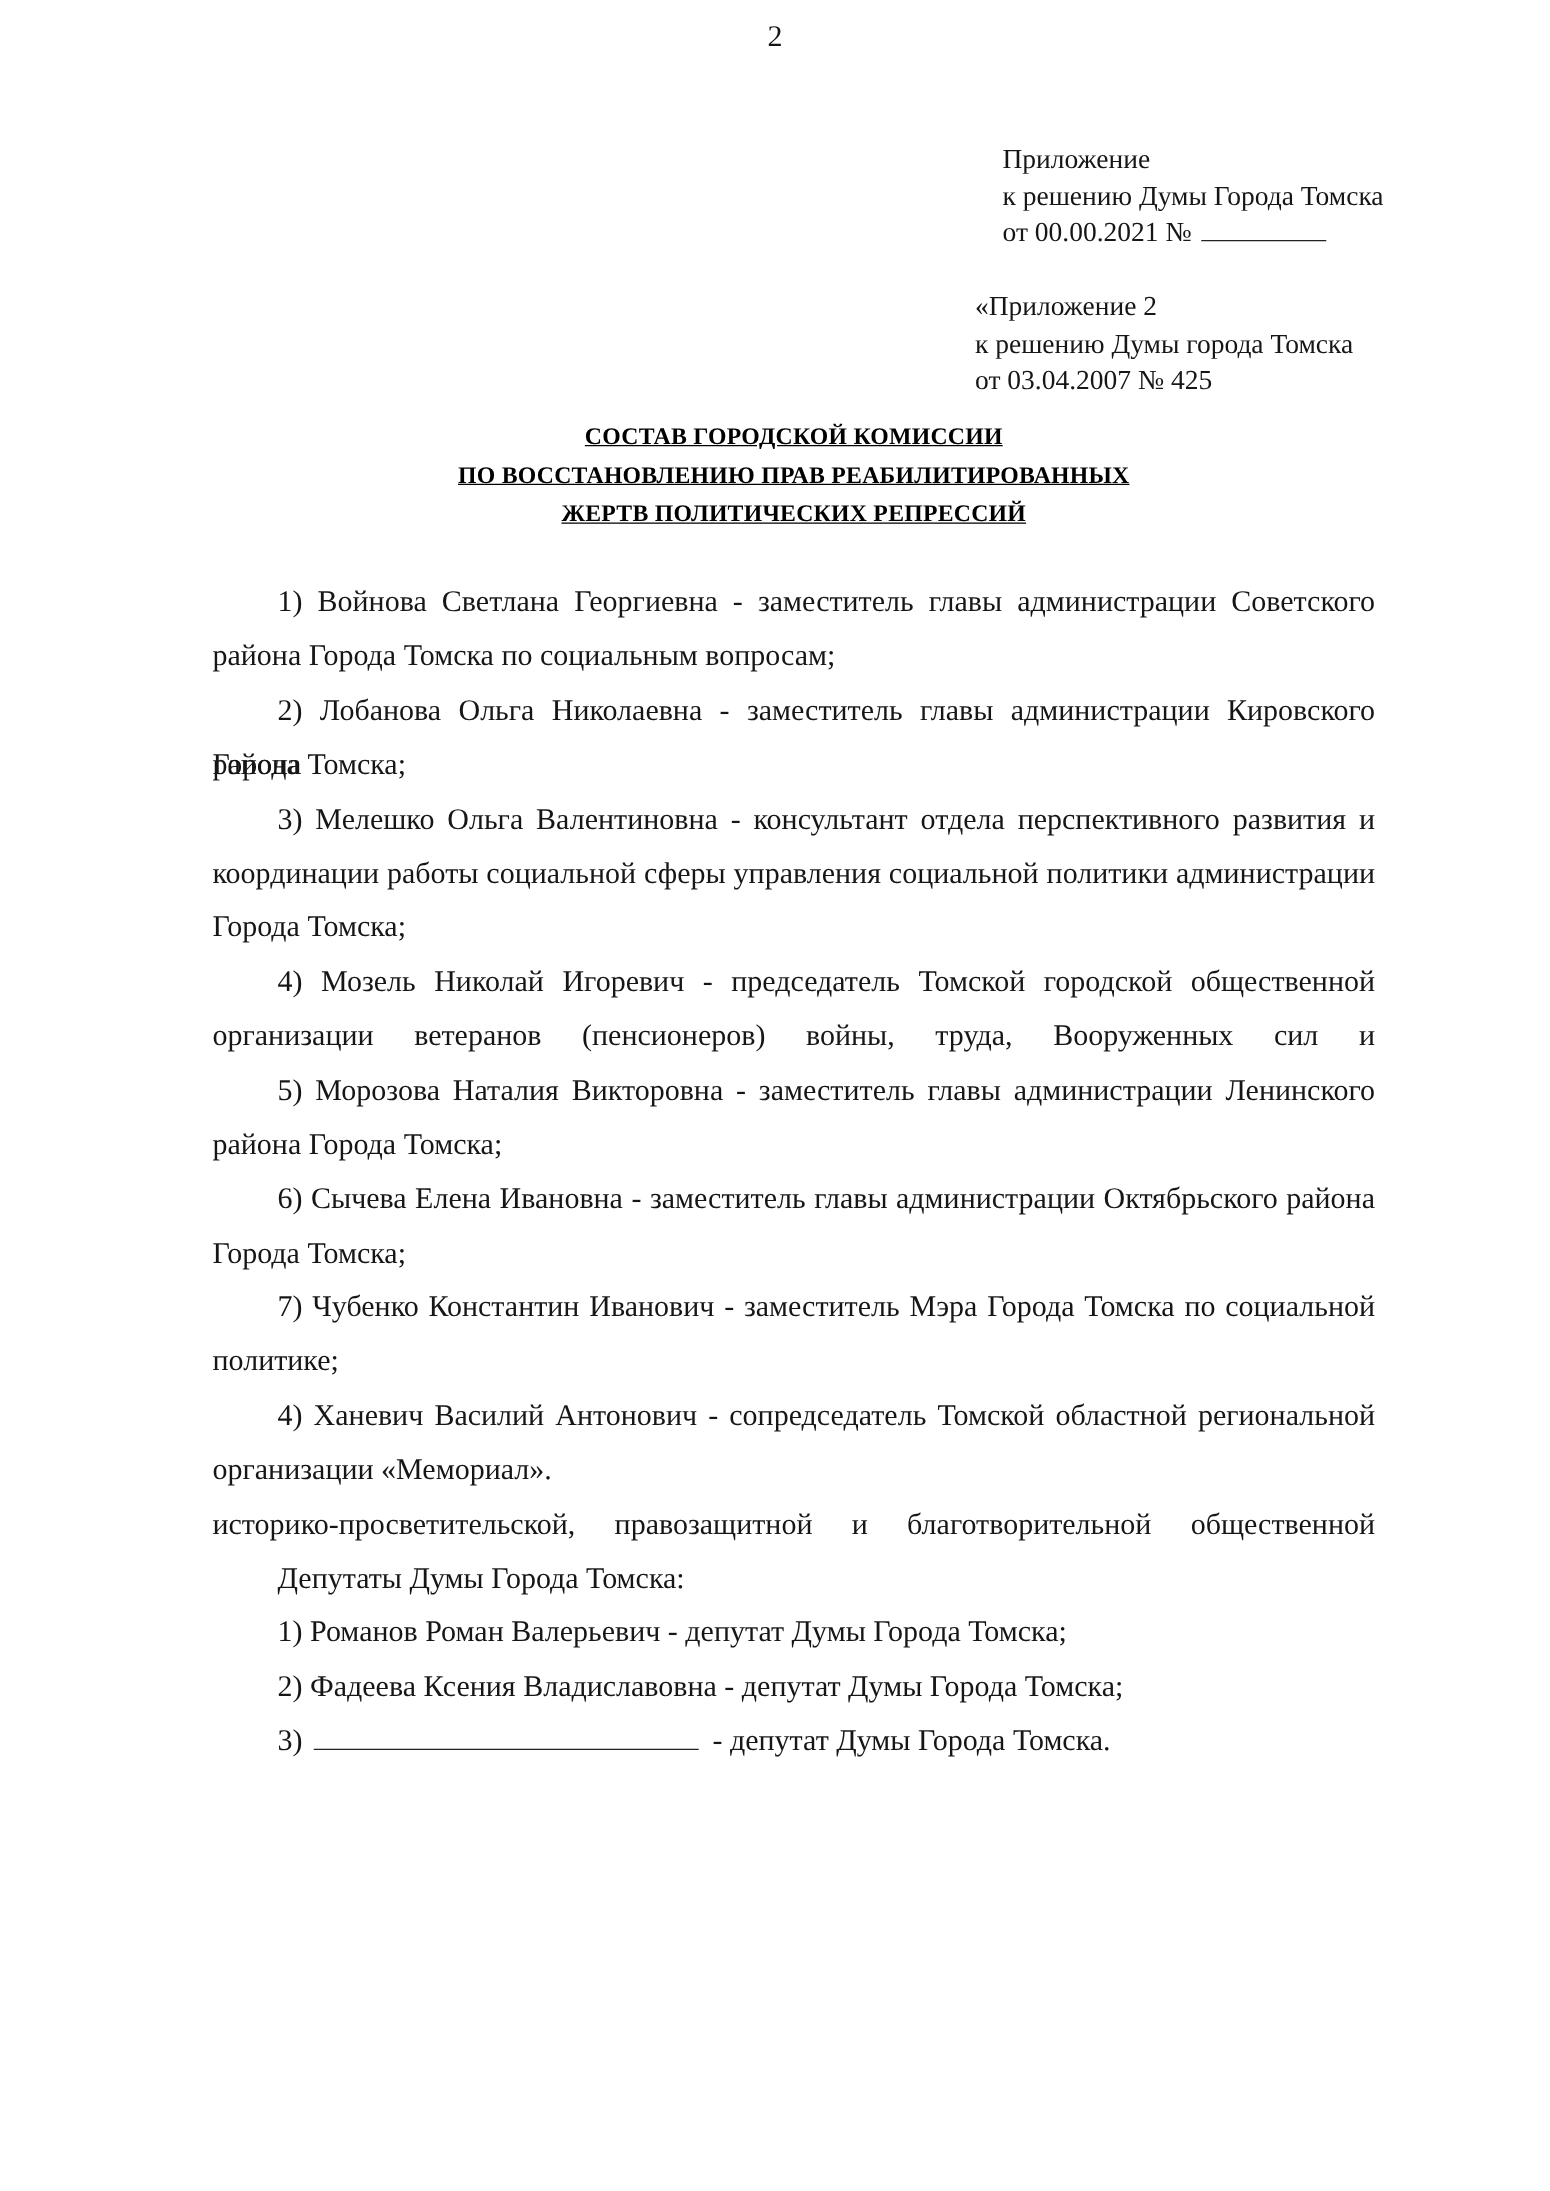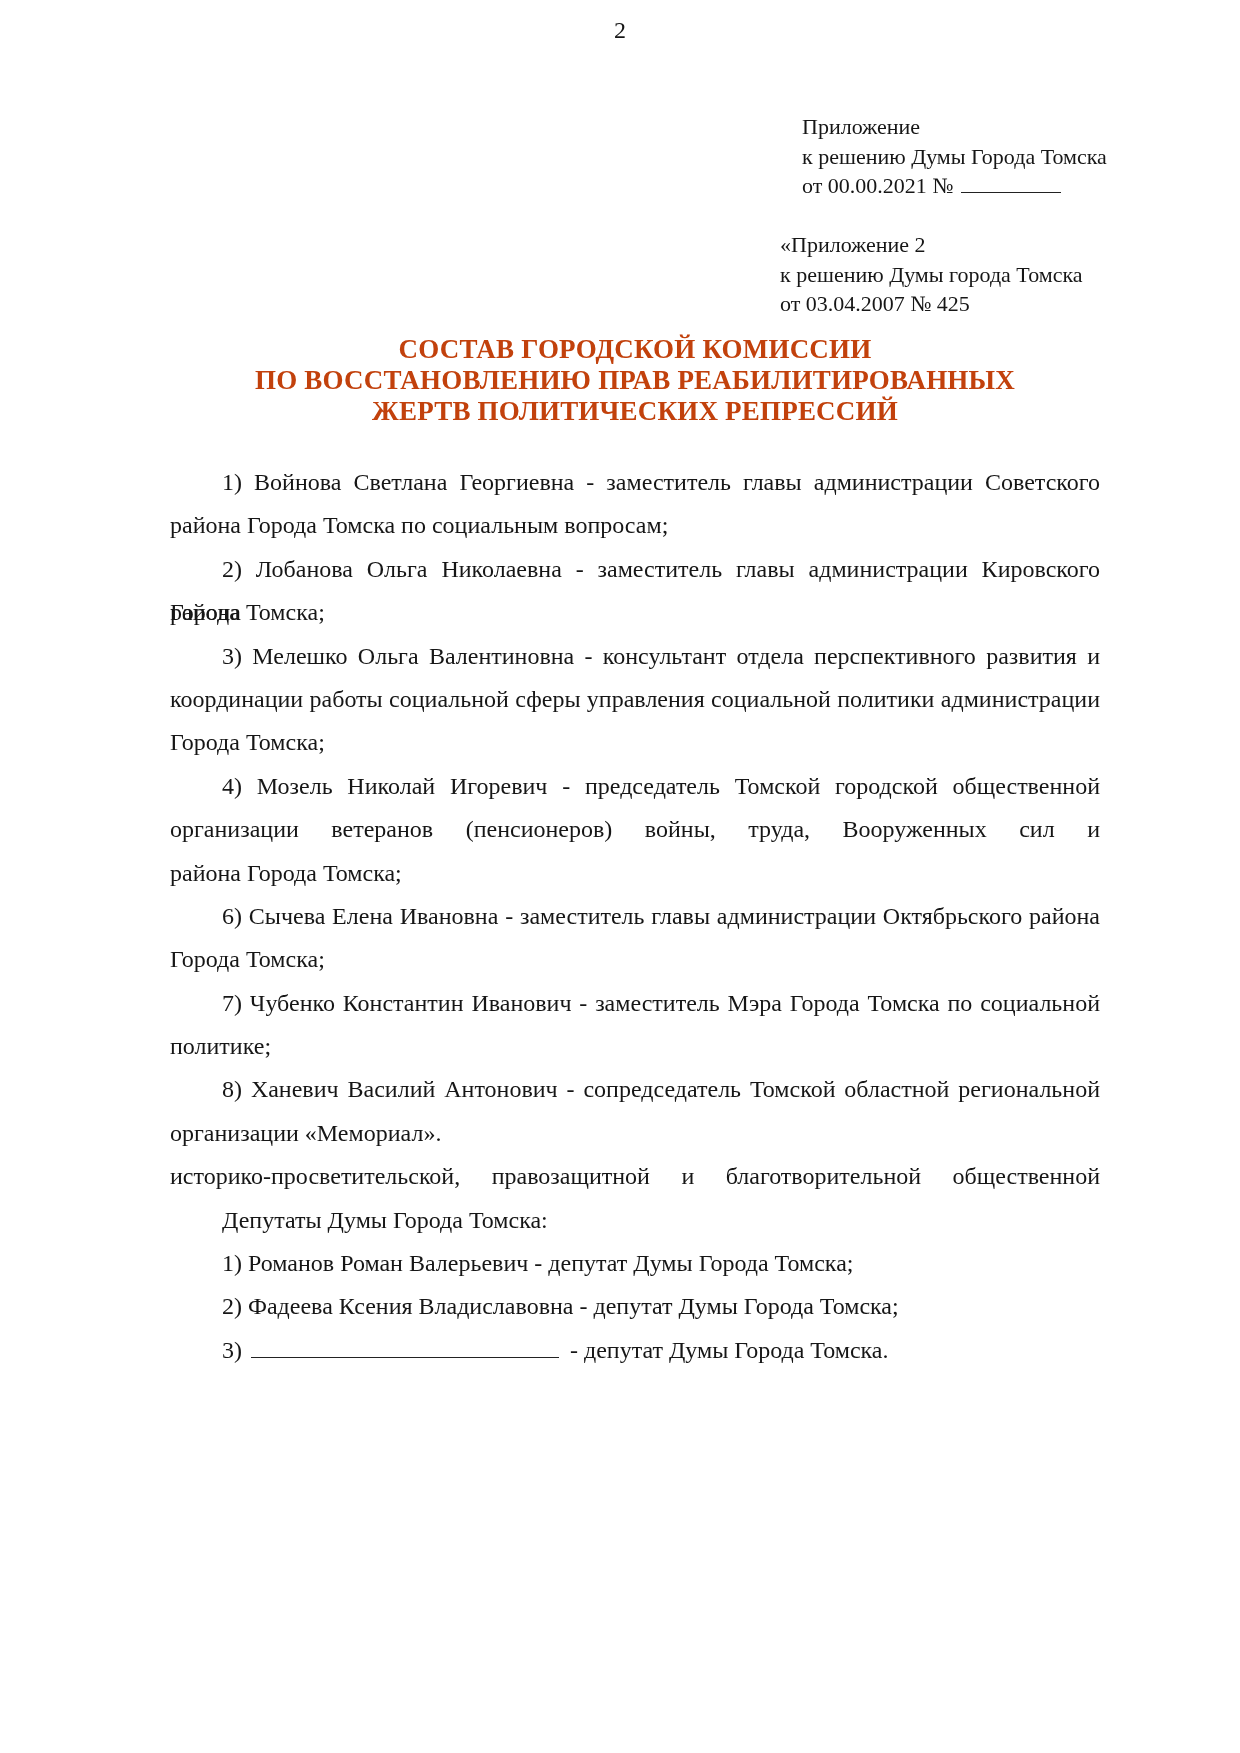--- a/index.html
+++ b/index.html
@@ -25,22 +25,23 @@
   .blank{
     display:inline-block;
     border-bottom:1.5px solid #222;
     height:18px;vertical-align:baseline;
   }
   .blank-sm{width:100px;margin-left:8px;}
   .blank-lg{width:308px;margin-left:9px;margin-right:11px;}
   .doc-title{
     position:absolute;left:170px;top:334px;width:930px;
     text-align:center;font-weight:bold;
-    font-size:27px;line-height:31px;color:#c2410c;
+    font-size:19px;line-height:31px;color:#000000;
     letter-spacing:0.2px;
+    text-decoration:underline;
   }
   .doc-body{
     position:absolute;left:170px;top:461px;width:930px;
     font-size:24px;line-height:43.4px;
   }
   .ln{height:43.4px;overflow:visible;white-space:normal;}
   .ln.i{text-indent:52px;}
   .ln.j{text-align:justify;text-align-last:justify;}
 </style>
 </head>
@@ -71,26 +72,27 @@
   <div class="doc-body">
     <div class="ln i j">1) Войнова Светлана Георгиевна - заместитель главы администрации Советского</div>
     <div class="ln">района Города Томска по социальным вопросам;</div>
     <div class="ln i j">2) Лобанова Ольга Николаевна - заместитель главы администрации Кировского района</div>
     <div class="ln">Города Томска;</div>
     <div class="ln i j">3) Мелешко Ольга Валентиновна - консультант отдела перспективного развития и</div>
     <div class="ln j">координации работы социальной сферы управления социальной политики администрации</div>
     <div class="ln">Города Томска;</div>
     <div class="ln i j">4) Мозель Николай Игоревич - председатель Томской городской общественной</div>
     <div class="ln j">организации ветеранов (пенсионеров) войны, труда, Вооруженных сил и</div>
+    <div class="ln i j">5) Морозова Наталия Викторовна - заместитель главы администрации Ленинского</div>
     <div class="ln">района Города Томска;</div>
     <div class="ln i j">6) Сычева Елена Ивановна - заместитель главы администрации Октябрьского района</div>
     <div class="ln">Города Томска;</div>
     <div class="ln i j">7) Чубенко Константин Иванович - заместитель Мэра Города Томска по социальной</div>
     <div class="ln">политике;</div>
-    <div class="ln i j">8) Ханевич Василий Антонович - сопредседатель Томской областной региональной</div>
+    <div class="ln i j">4) Ханевич Василий Антонович - сопредседатель Томской областной региональной</div>
     <div class="ln">организации «Мемориал».</div>
     <div class="ln j">историко-просветительской, правозащитной и благотворительной общественной</div>
     <div class="ln i">Депутаты Думы Города Томска:</div>
     <div class="ln i">1) Романов Роман Валерьевич - депутат Думы Города Томска;</div>
     <div class="ln i">2) Фадеева Ксения Владиславовна - депутат Думы Города Томска;</div>
     <div class="ln i"><span>3)</span><span class="blank blank-lg"></span><span>- депутат Думы Города Томска.</span></div>
   </div>
 
 </div>
 

